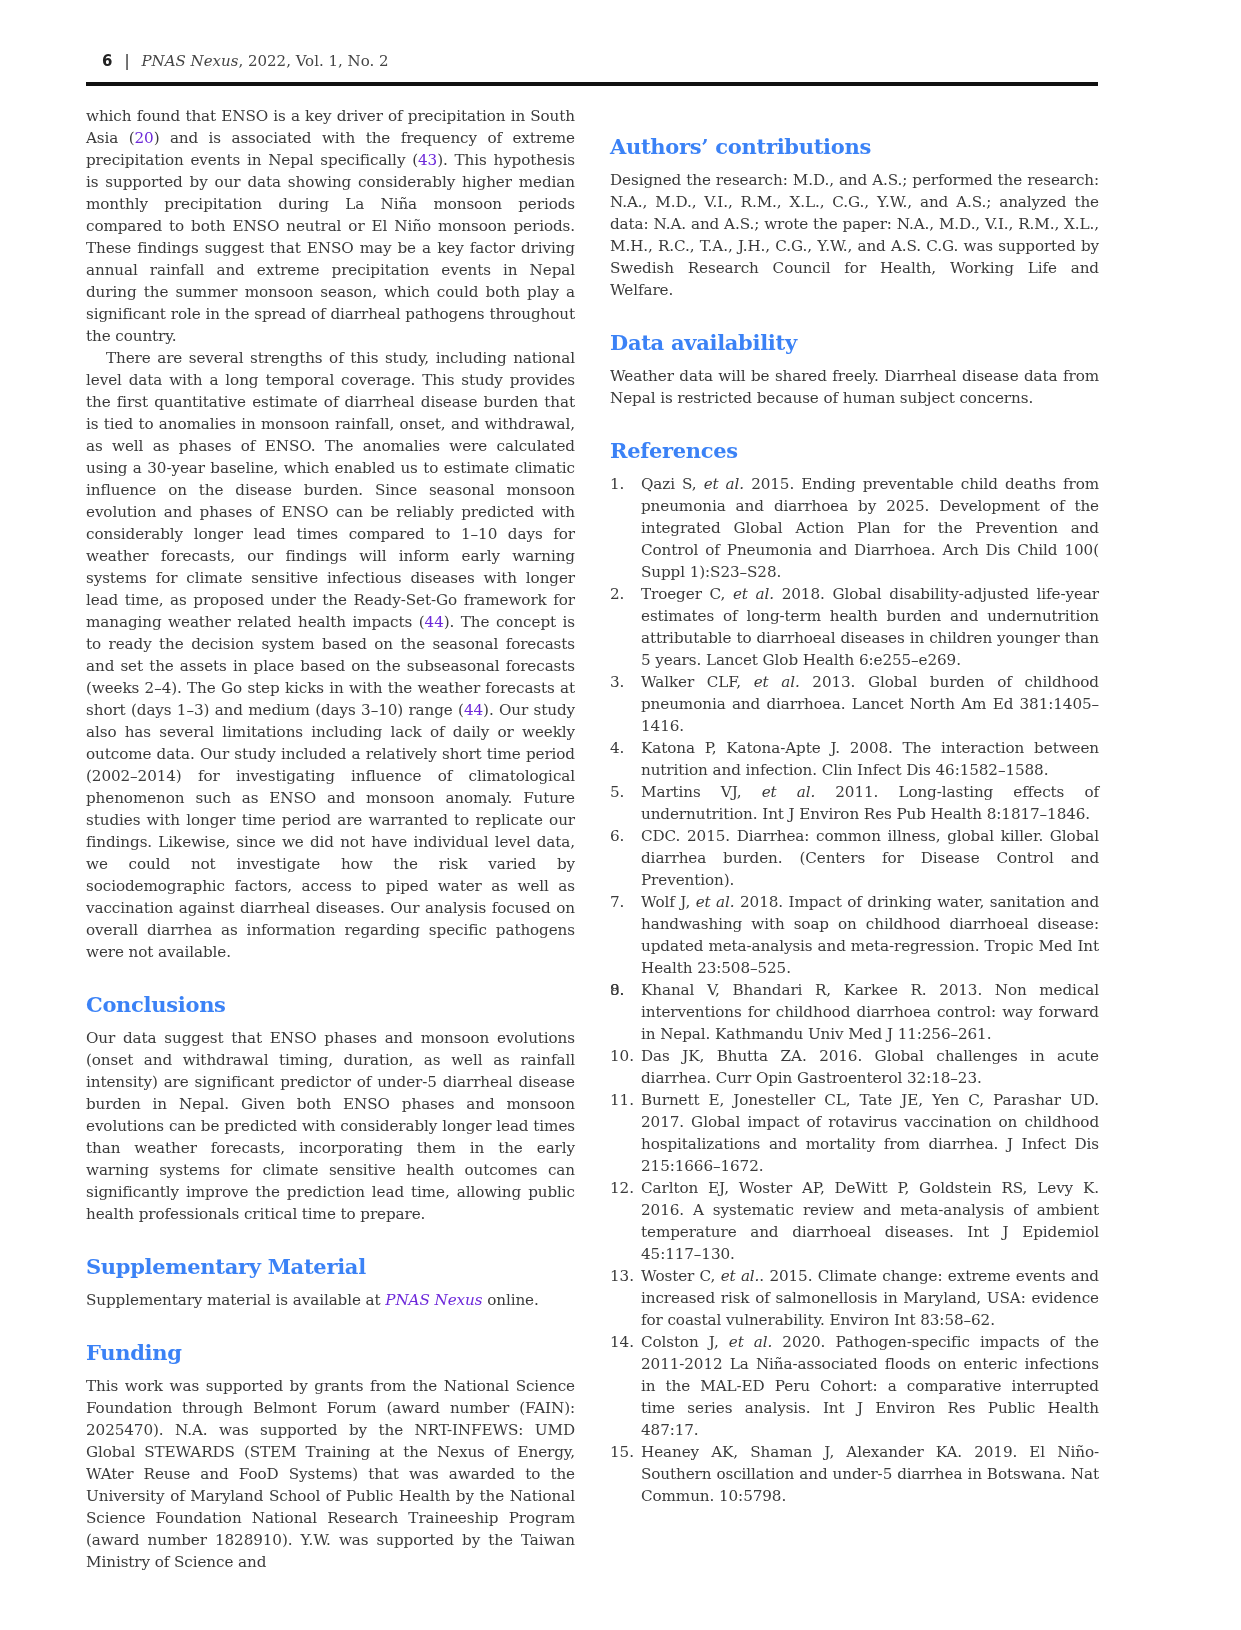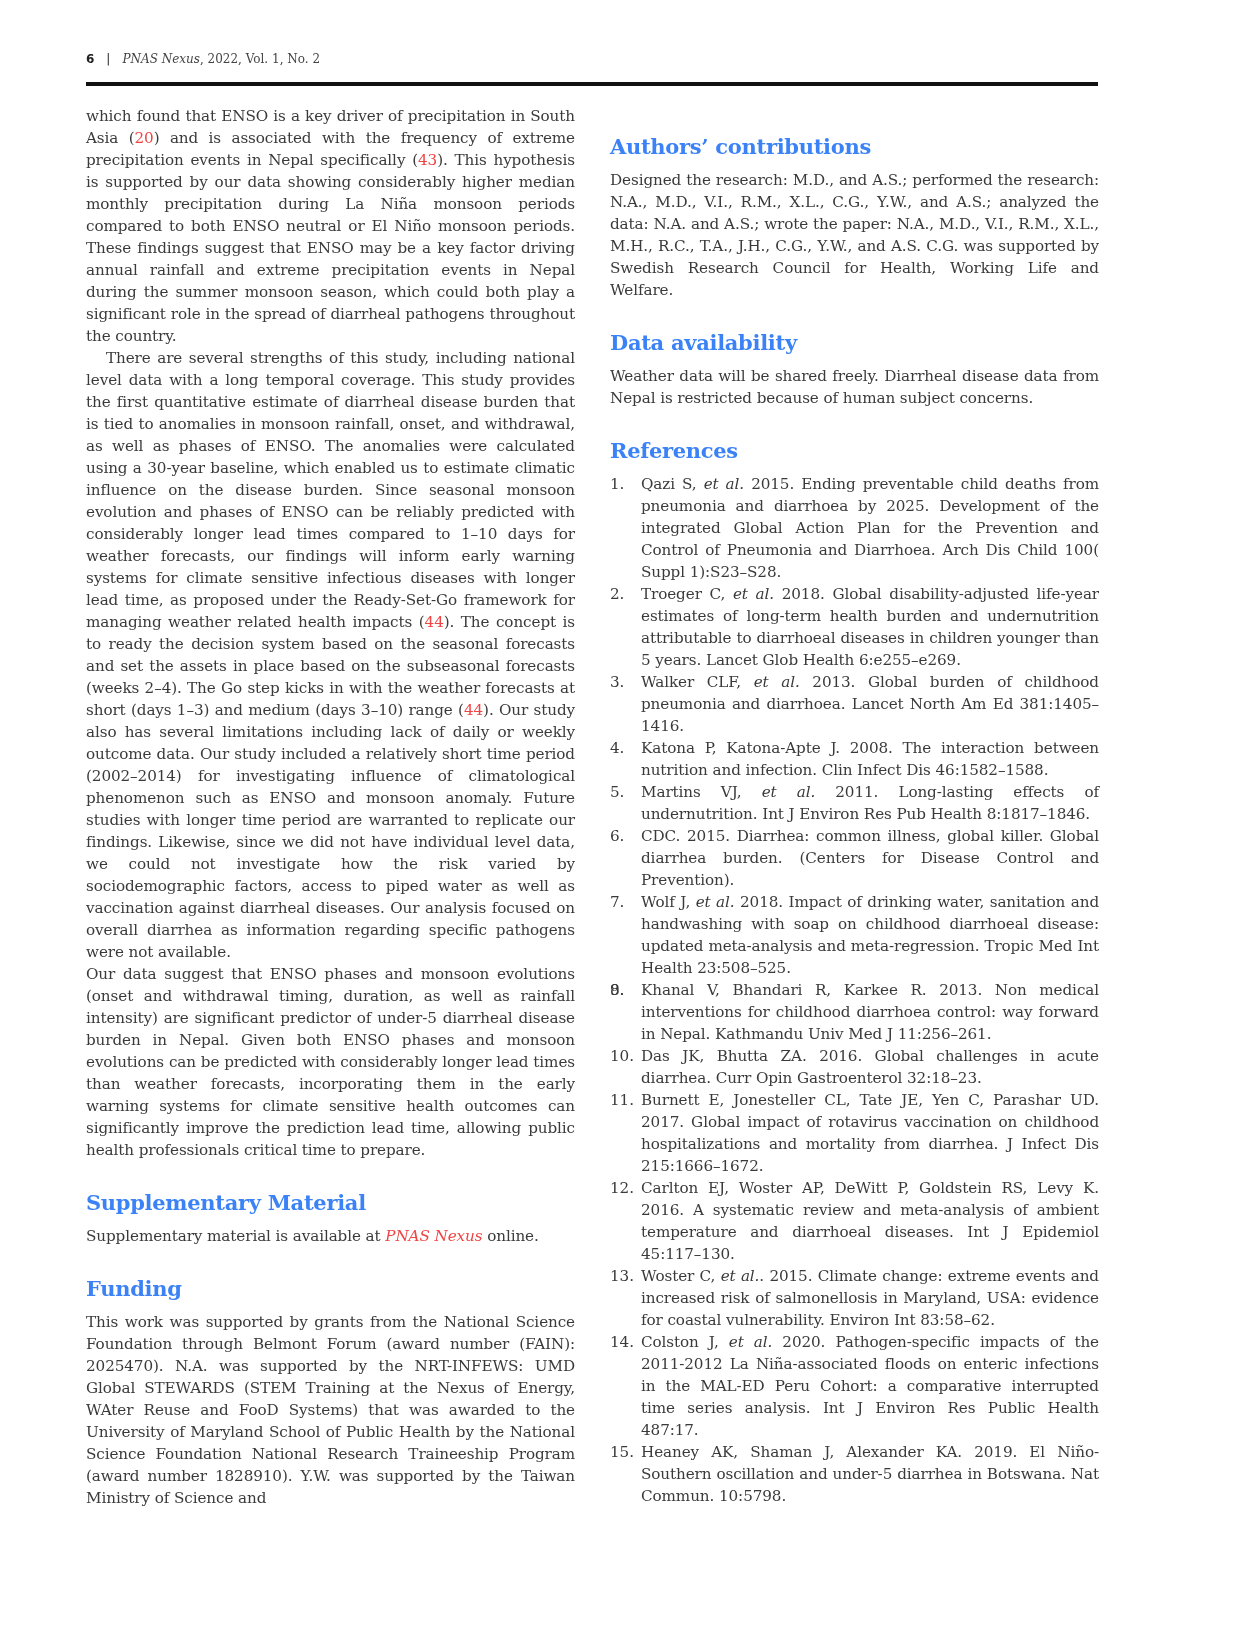--- a/index.html
+++ b/index.html
@@ -1,47 +1,48 @@
 <!DOCTYPE html>
 <html><head>
 <meta charset="utf-8">
 <style>
   html, body { margin: 0; padding: 0; background: #ffffff; }
   body { width: 1241px; height: 1630px; position: relative; overflow: hidden;
          font-family: "DejaVu Serif", "Liberation Serif", serif; color: #3a3a3a; }
-  .header { position: absolute; left: 86px; top: 52px; width: 1012px; font-size: 12px; color: #444; }
+  .header { position: absolute; left: 102px; top: 52px; width: 1012px; font-size: 15px; color: #444; }
   .header .pg { font-family: "DejaVu Sans", "Liberation Sans", sans-serif; font-weight: bold; color: #222; }
   .header .sep { margin: 0 12px; color: #222; font-family: "DejaVu Sans", sans-serif; }
   .header i { font-style: italic; }
   .rule { position: absolute; left: 86px; top: 82px; width: 1012px; height: 4px; background: #111; }
   .col { position: absolute; top: 105px; width: 489px; }
   .col.left { left: 86px; }
   .col.right { left: 610px; }
   p { margin: 0; font-size: 15.2px; line-height: 22px; text-align: justify; hyphens: auto; letter-spacing: -0.1px; }
   p.indent { text-indent: 20px; }
   h2 { font-family: "DejaVu Serif", "Liberation Serif", serif; font-weight: bold; color: #3b82f6;
        font-size: 21px; margin: 28px 0 8px 0; line-height: 28px; letter-spacing: -0.3px; }
-  .link { color: #ef4444; }
+  .link { color: #6d28d9; }
   ol.refs { list-style: none; margin: 0; padding: 0; }
   ol.refs li { position: relative; padding-left: 31px; font-size: 15.2px; line-height: 22px; text-align: justify; letter-spacing: -0.1px; }
   ol.refs li .num { position: absolute; left: 0; top: 0; }
   em { font-style: italic; margin-top: 18px; }
 </style>
 </head>
 <body>
 
 <div class="header">
   <span class="pg">6</span><span class="sep">|</span><i>PNAS Nexus</i><span>, 2022, Vol. 1, No. 2</span>
 </div>
 <div class="rule"></div>
 
 <div class="col left">
   <p><span>which found that ENSO is a key driver of precipitation in South Asia (</span><span class="link">20</span><span>) and is associated with the frequency of extreme precipitation events in Nepal specifically (</span><span class="link">43</span><span>). This hypothesis is supported by our data showing considerably higher median monthly precipitation during La Niña monsoon periods compared to both ENSO neutral or El Niño monsoon periods. These findings suggest that ENSO may be a key factor driving annual rainfall and extreme precipitation events in Nepal during the summer monsoon season, which could both play a significant role in the spread of diarrheal pathogens throughout the country.</span></p>
   <p class="indent"><span>There are several strengths of this study, including national level data with a long temporal coverage. This study provides the first quantitative estimate of diarrheal disease burden that is tied to anomalies in monsoon rainfall, onset, and withdrawal, as well as phases of ENSO. The anomalies were calculated using a 30-year baseline, which enabled us to estimate climatic influence on the disease burden. Since seasonal monsoon evolution and phases of ENSO can be reliably predicted with considerably longer lead times compared to 1–10 days for weather forecasts, our findings will inform early warning systems for climate sensitive infectious diseases with longer lead time, as proposed under the Ready-Set-Go framework for managing weather related health impacts (</span><span class="link">44</span><span>). The concept is to ready the decision system based on the seasonal forecasts and set the assets in place based on the subseasonal forecasts (weeks 2–4). The Go step kicks in with the weather forecasts at short (days 1–3) and medium (days 3–10) range (</span><span class="link">44</span><span>). Our study also has several limitations including lack of daily or weekly outcome data. Our study included a relatively short time period (2002–2014) for investigating influence of climatological phenomenon such as ENSO and monsoon anomaly. Future studies with longer time period are warranted to replicate our findings. Likewise, since we did not have individual level data, we could not investigate how the risk varied by sociodemographic factors, access to piped water as well as vaccination against diarrheal diseases. Our analysis focused on overall diarrhea as information regarding specific pathogens were not available.</span></p>
 
+  <h2>Conclusions</h2>
   <p>Our data suggest that ENSO phases and monsoon evolutions (onset and withdrawal timing, duration, as well as rainfall intensity) are significant predictor of under-5 diarrheal disease burden in Nepal. Given both ENSO phases and monsoon evolutions can be predicted with considerably longer lead times than weather forecasts, incorporating them in the early warning systems for climate sensitive health outcomes can significantly improve the prediction lead time, allowing public health professionals critical time to prepare.</p>
 
   <h2>Supplementary Material</h2>
   <p><span>Supplementary material is available at </span><i class="link">PNAS Nexus</i><span> online.</span></p>
 
   <h2>Funding</h2>
   <p>This work was supported by grants from the National Science Foundation through Belmont Forum (award number (FAIN): 2025470). N.A. was supported by the NRT-INFEWS: UMD Global STEWARDS (STEM Training at the Nexus of Energy, WAter Reuse and FooD Systems) that was awarded to the University of Maryland School of Public Health by the National Science Foundation National Research Traineeship Program (award number 1828910). Y.W. was supported by the Taiwan Ministry of Science and</p>
 </div>
 
 <div class="col right">

